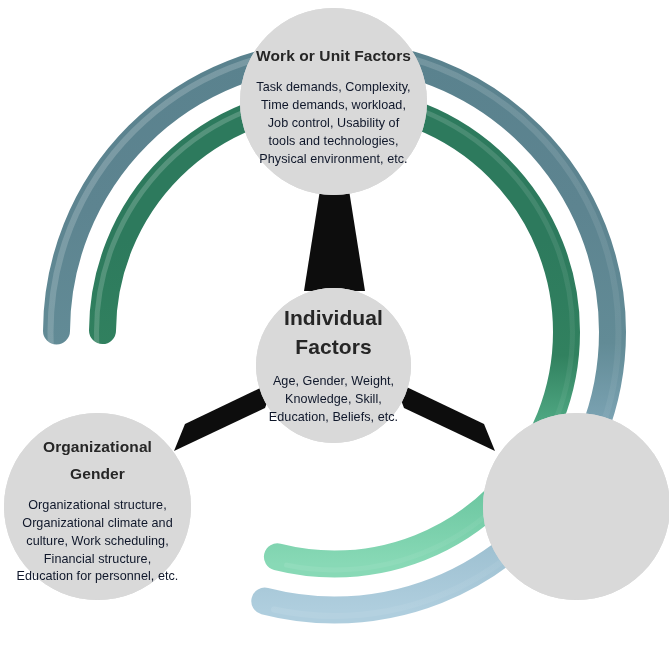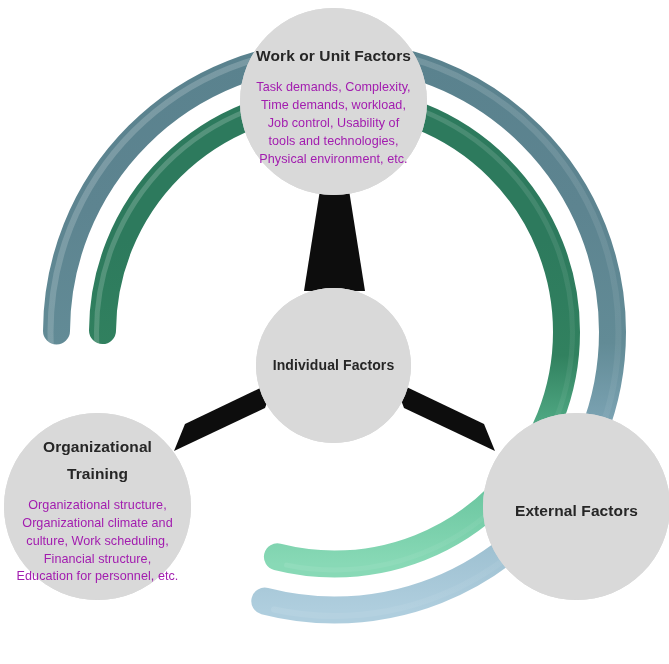--- a/index.html
+++ b/index.html
@@ -40,21 +40,21 @@
     font-size: 15.5px;
     font-weight: 700;
     line-height: 1.35;
     color: #262626;
     letter-spacing: 0.1px;
   }
   .node-body {
     font-size: 12.6px;
     font-weight: 400;
     line-height: 1.42;
-    color: #a21caf;
+    color: #0f172a;
     letter-spacing: 0.05px;
   }
 
   
   #circle-work {
     left: 240px;
     top: 8px;
     width: 187px;
     height: 187px;
     padding: 0 14px;
@@ -63,21 +63,21 @@
   #circle-work .node-body { margin-top: 12px; width: 160px; }
 
   
   #circle-individual {
     left: 256px;
     top: 288px;
     width: 155px;
     height: 155px;
     padding: 0 10px;
   }
-  #circle-individual .node-title { font-size: 14px; }
+  #circle-individual .node-title { font-size: 21px; }
   #circle-individual .node-body { margin-top: 12px; width: 142px; }
 
   
   #circle-organizational {
     left: 4px;
     top: 413px;
     width: 187px;
     height: 187px;
     padding: 0 10px;
   }
@@ -154,24 +154,24 @@
     </g>
   </svg>
 
   <div class="node-circle" id="circle-work">
     <div class="node-title">Work or Unit Factors</div>
     <div class="node-body">Task demands, Complexity, Time demands, workload, Job control, Usability of tools and technologies, Physical environment, etc.</div>
   </div>
 
   <div class="node-circle" id="circle-individual">
     <div class="node-title">Individual Factors</div>
+    <div class="node-body">Age, Gender, Weight, Knowledge, Skill, Education, Beliefs, etc.</div>
   </div>
 
   <div class="node-circle" id="circle-organizational">
-    <div class="node-title">Organizational Training</div>
+    <div class="node-title">Organizational Gender</div>
     <div class="node-body">Organizational structure, Organizational climate and culture, Work scheduling, Financial structure, Education for personnel, etc.</div>
   </div>
 
   <div class="node-circle" id="circle-external">
-    <div class="node-title">External Factors</div>
   </div>
 
 </div>
 
 </body></html>

